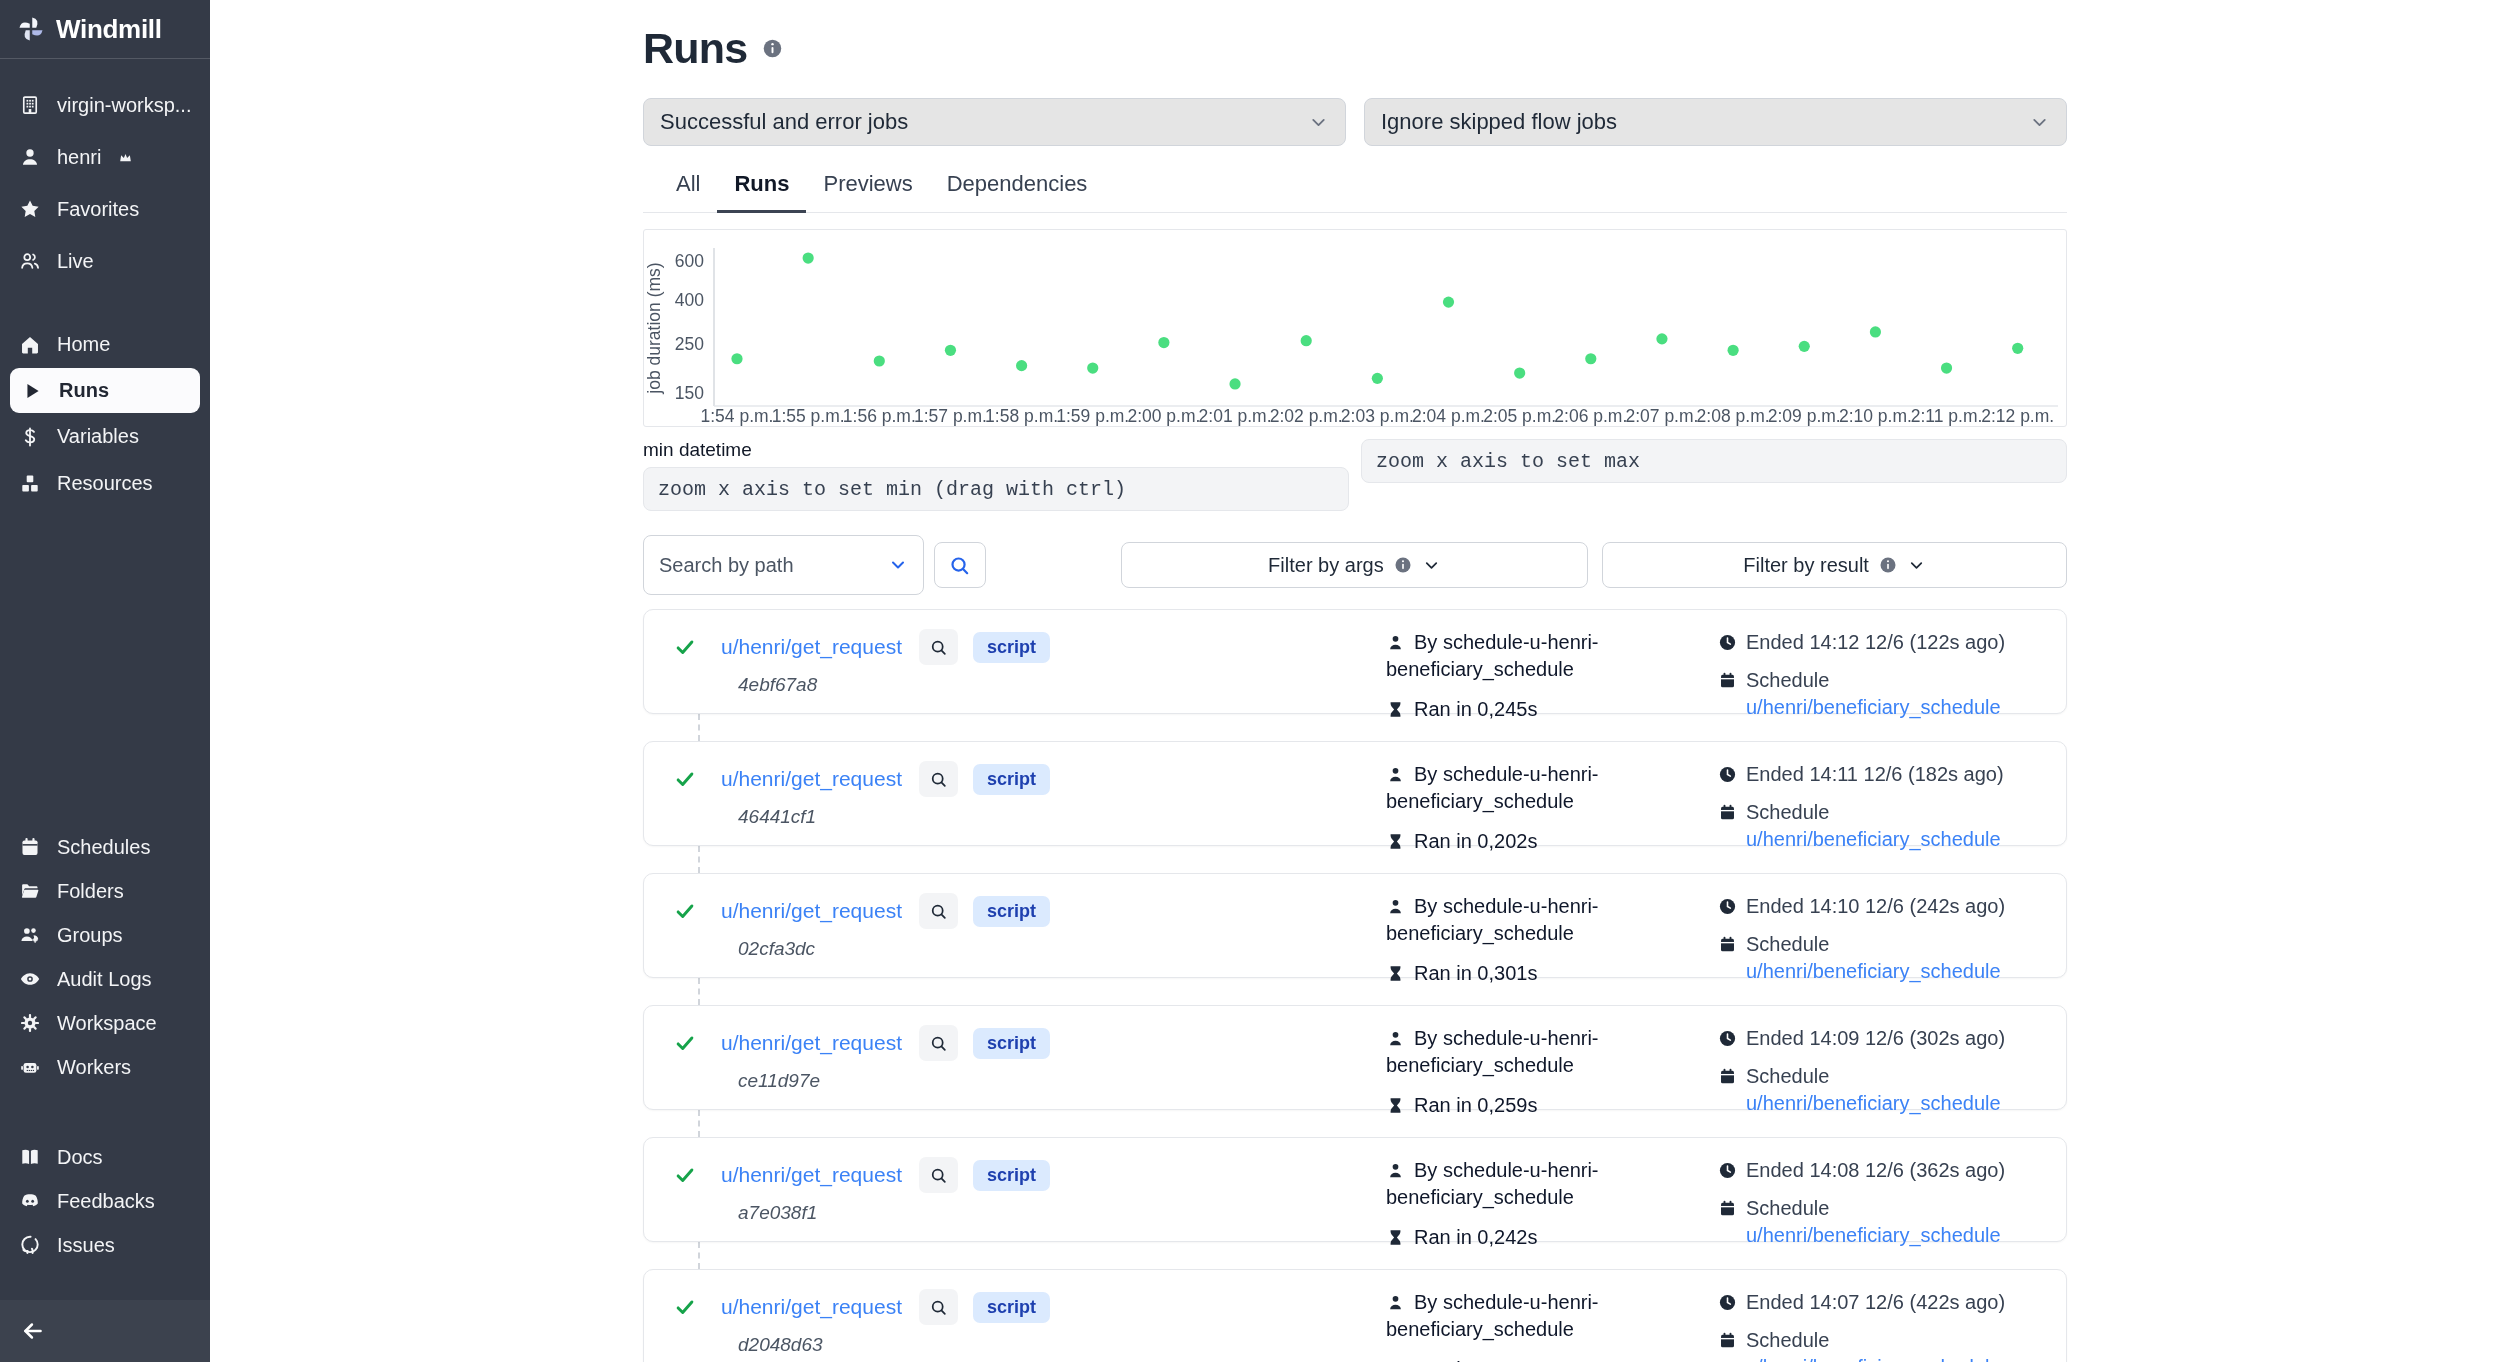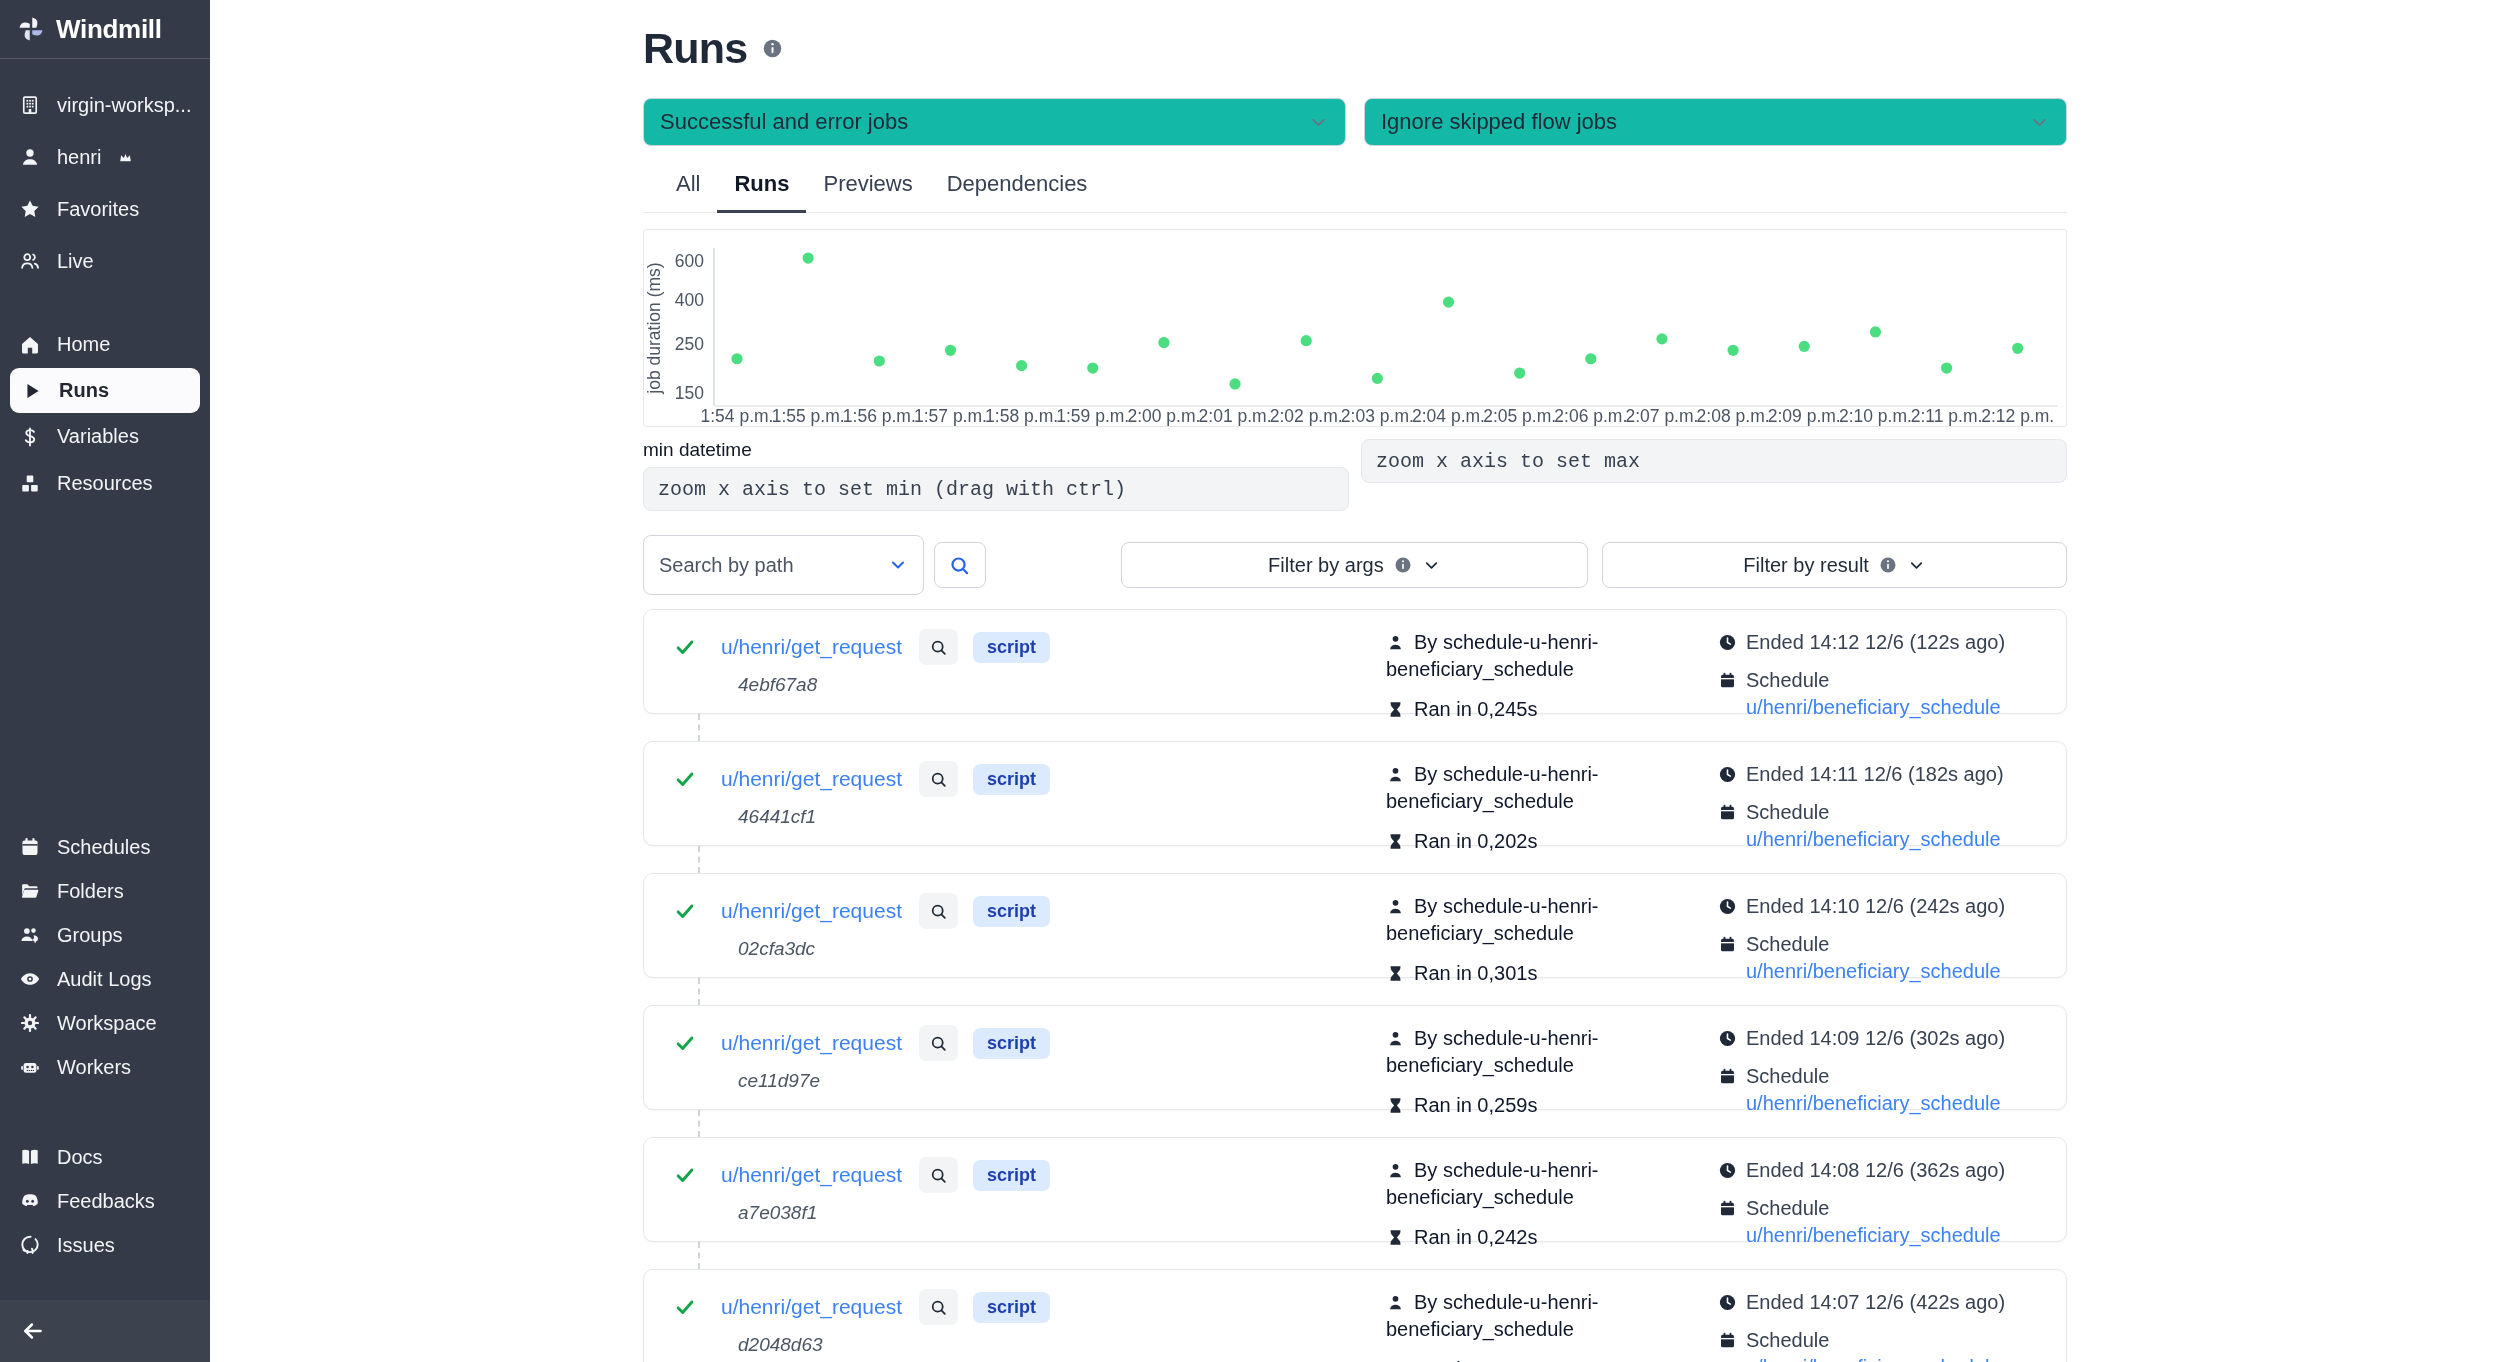--- a/index.html
+++ b/index.html
@@ -31,21 +31,21 @@
   .content { width:1424px; margin:0 auto; padding-top:24px; }
 
   .title-row { display:flex; align-items:center; gap:15px; }
   .page-title { font-size:43px; font-weight:800; color:#1f2937; margin:0; letter-spacing:-0.8px; }
   .info-badge { width:21px; height:21px; display:inline-flex; }
   .info-badge svg { width:21px; height:21px; }
 
   .filters-row { margin-top:25px; display:flex; gap:18px; }
   .select-box { flex:1; height:48px; border:1px solid #d1d5db; border-radius:8px;
     display:flex; align-items:center; justify-content:space-between; padding:0 16px;
-    font-size:22px; color:#1f2937; background:#14b8a6; cursor:pointer; }
+    font-size:22px; color:#1f2937; background:#e5e5e5; cursor:pointer; }
   .select-box .chev { width:21px; height:21px; color:#6b7280; }
 
   .tabs-row { margin-top:25px; border-bottom:1px solid #e5e7eb; display:flex; padding-left:16px; }
   .tab { font-size:22px; color:#374151; padding:0 17px 13px 17px; cursor:pointer;
     border-bottom:3px solid transparent; margin-bottom:-1px; }
   .tab.active { font-weight:700; color:#111827; border-bottom-color:#3c4453; }
 
   .chart-box { margin-top:16px; border:1px solid #e5e7eb; border-radius:3px; height:198px;
     background:#fff; position:relative; cursor:crosshair; }
 

